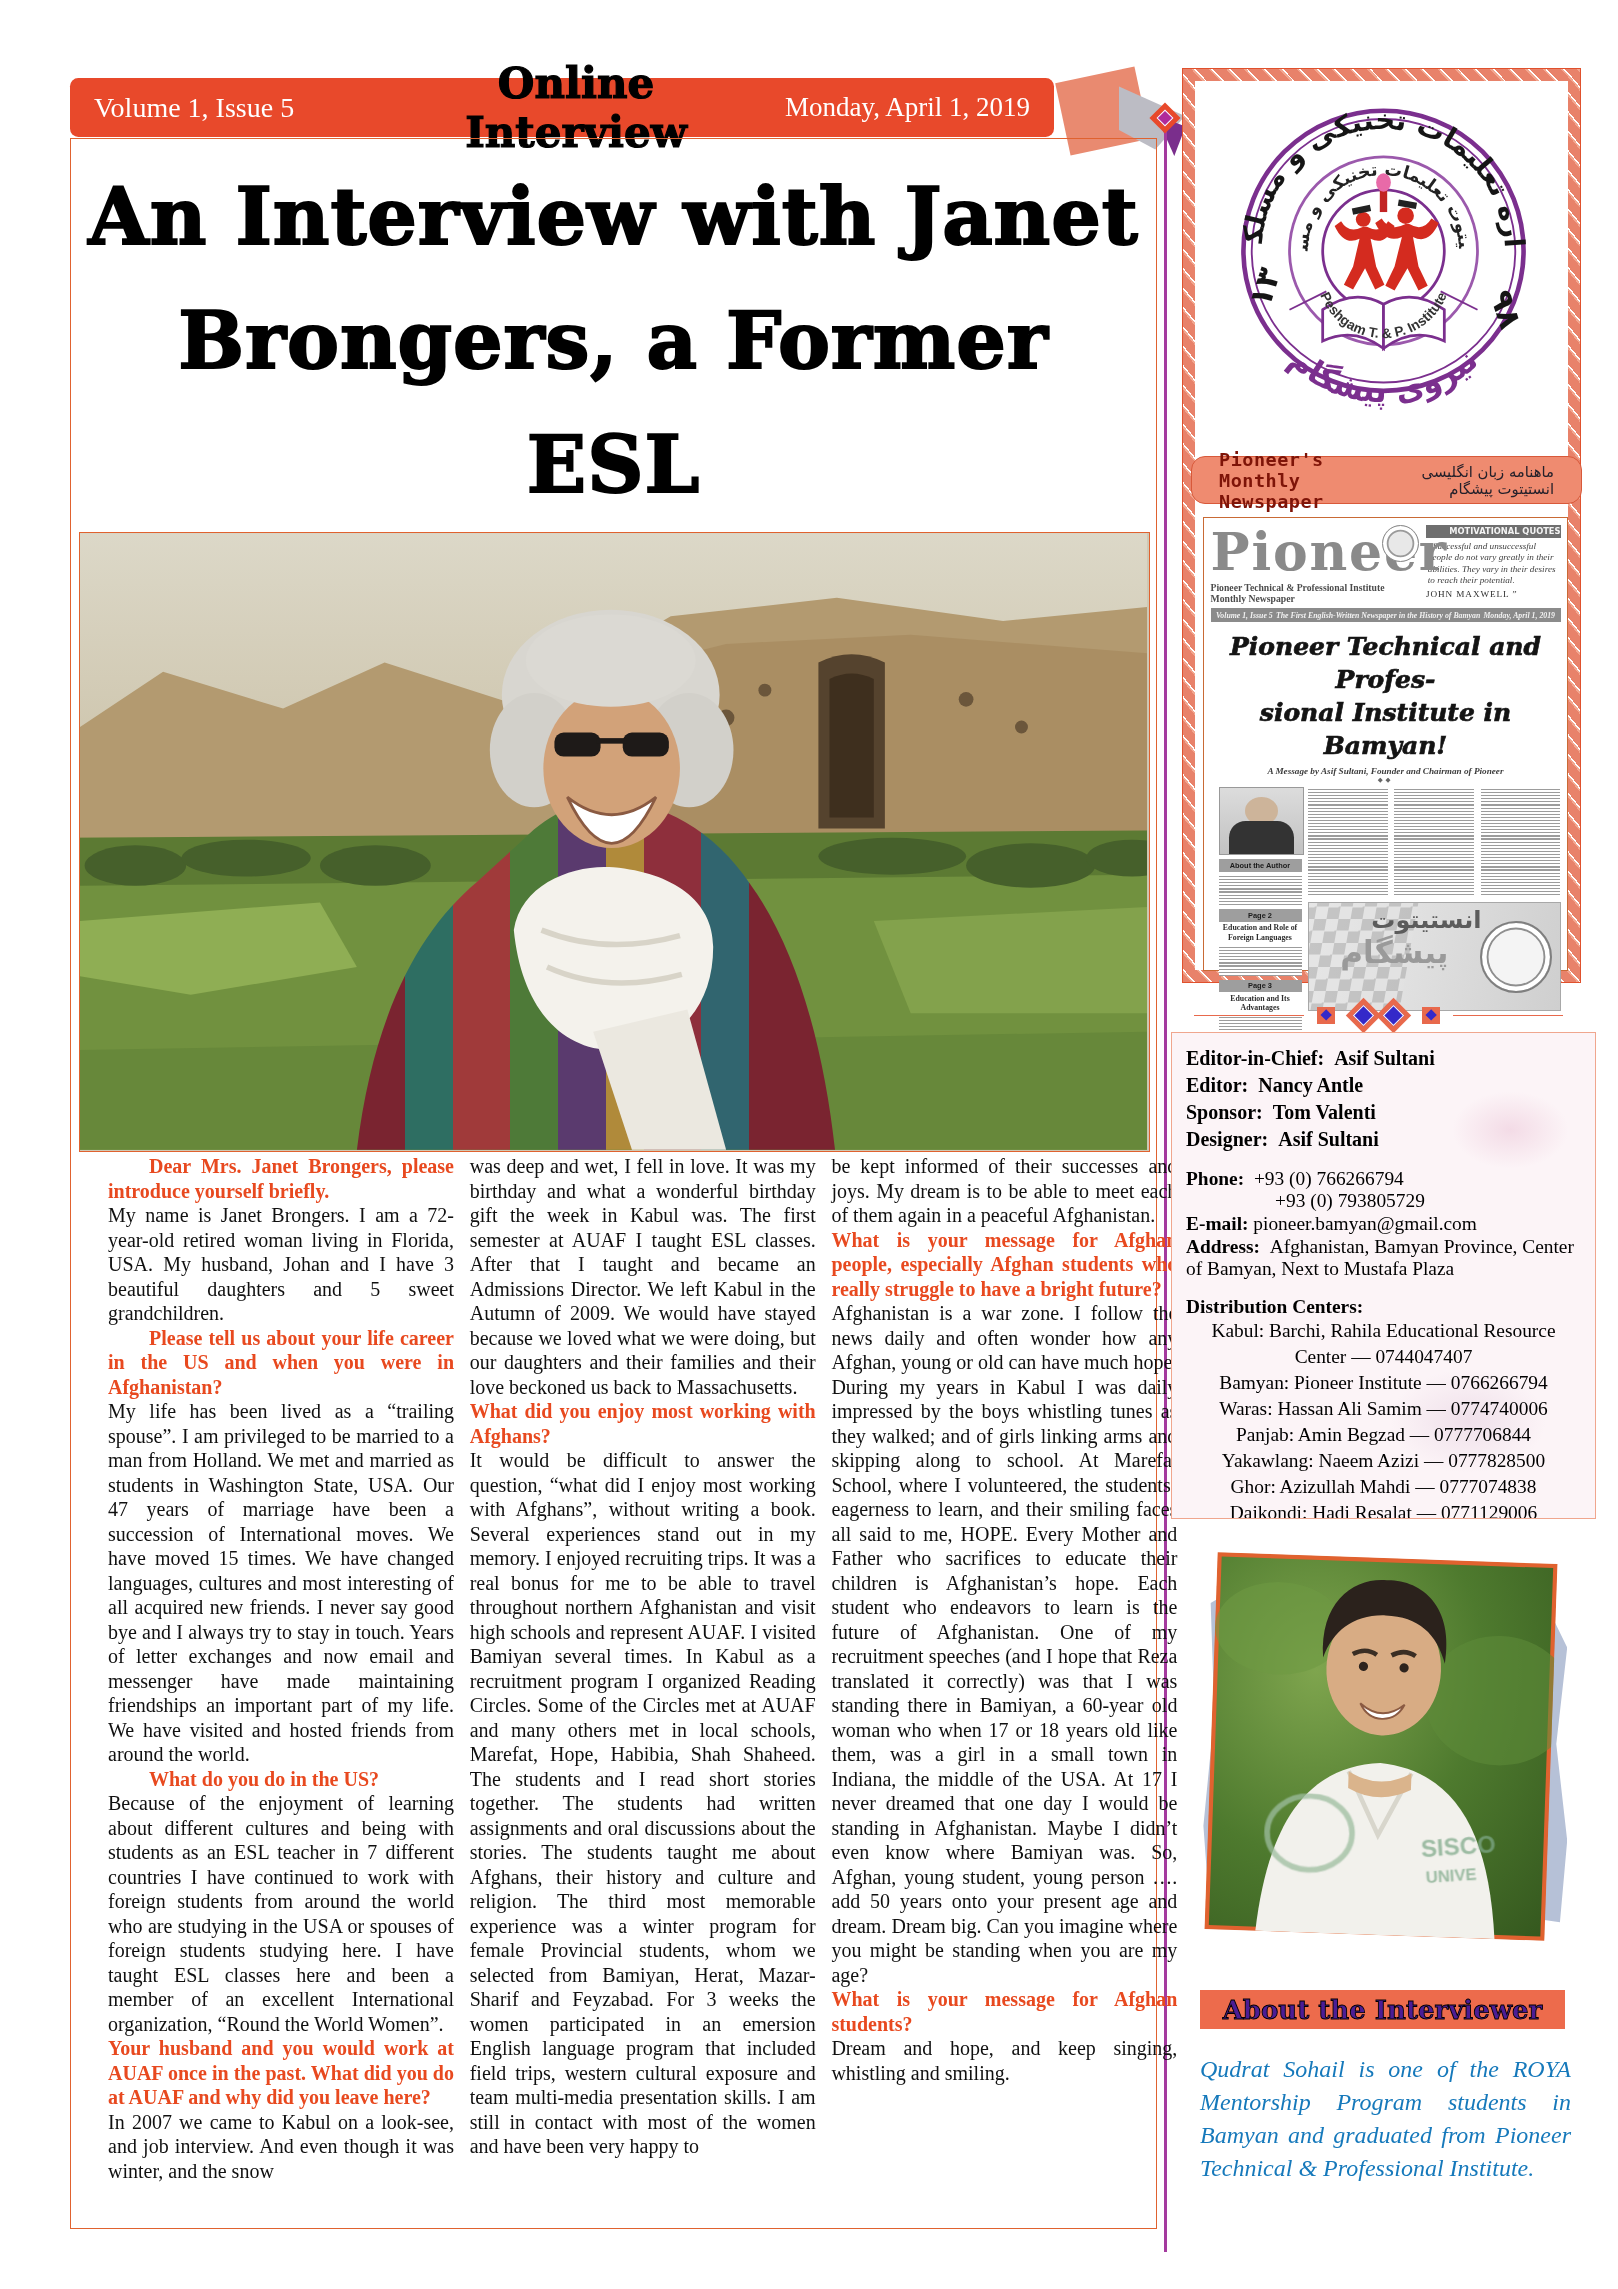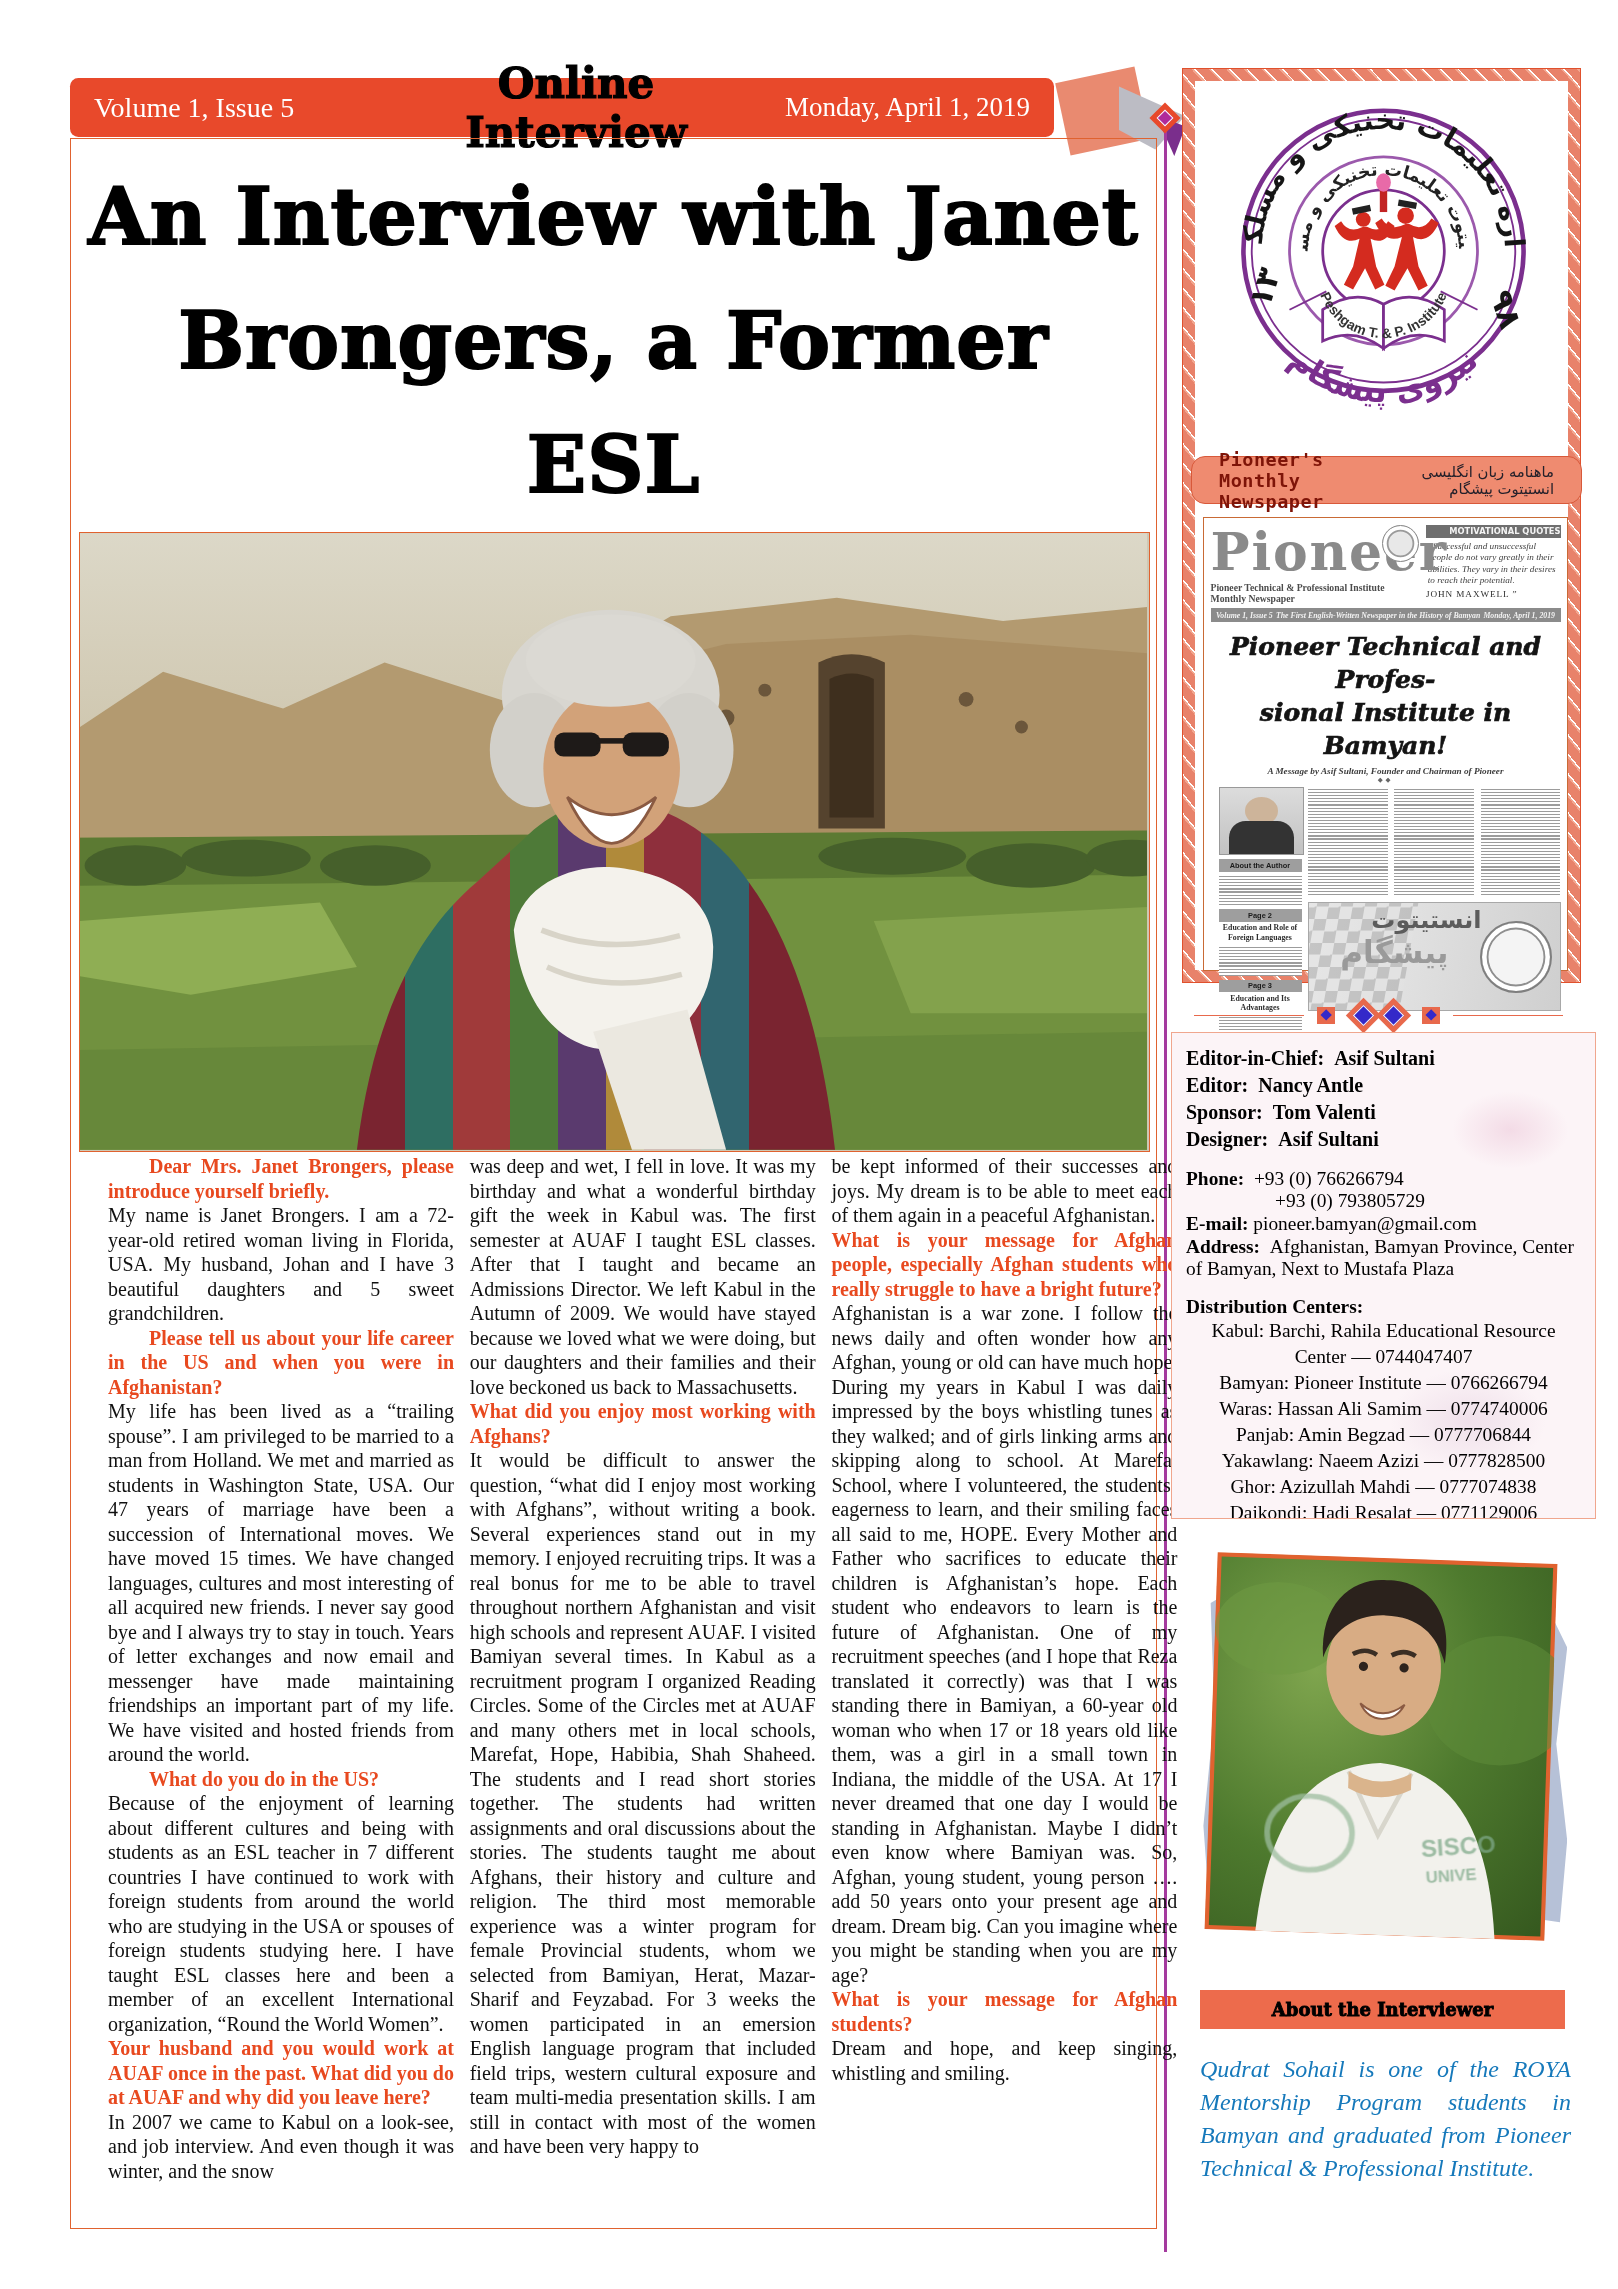--- a/index.html
+++ b/index.html
@@ -121,21 +121,21 @@
   .dist-item{font-size:19.4px;line-height:26px;text-align:center;}
 
   
   .ivwrap{position:absolute;left:1196px;top:1551px;width:373px;height:417px;}
   .torn{position:absolute;left:7.4px;top:14.8px;right:1.8px;bottom:31px;background:#B6C1D7;
         clip-path:polygon(2% 10%,14% 3%,42% 7%,68% 2%,92% 6%,100% 22%,97% 48%,100% 74%,98% 96%,70% 92%,44% 97%,18% 93%,2% 97%,0 70%,3% 40%);}
   .ivphoto{position:absolute;left:14.8px;top:7.4px;width:340px;height:377px;transform:rotate(2deg);}
 
   .aboutbar{position:absolute;left:1200px;top:1990px;width:365px;height:39px;background:#ED6B4C;
             display:flex;align-items:center;justify-content:center;}
-  .aboutbar span{font-family:"DejaVu Serif",serif;font-weight:900;font-size:18px;color:#000000;-webkit-text-stroke:0.9px #000;}
+  .aboutbar span{font-family:"DejaVu Serif",serif;font-weight:900;font-size:26px;color:#4c1d95;-webkit-text-stroke:0.9px #000;}
   .ivtext{position:absolute;left:1200px;top:2053px;width:371px;font-size:24px;line-height:33px;
           font-style:italic;color:#1679BB;text-align:justify;}
 </style>
 </head>
 <body>
 
 <div class="page">
 
   <div class="masthead">
     <div class="vol">Volume 1, Issue 5</div>

